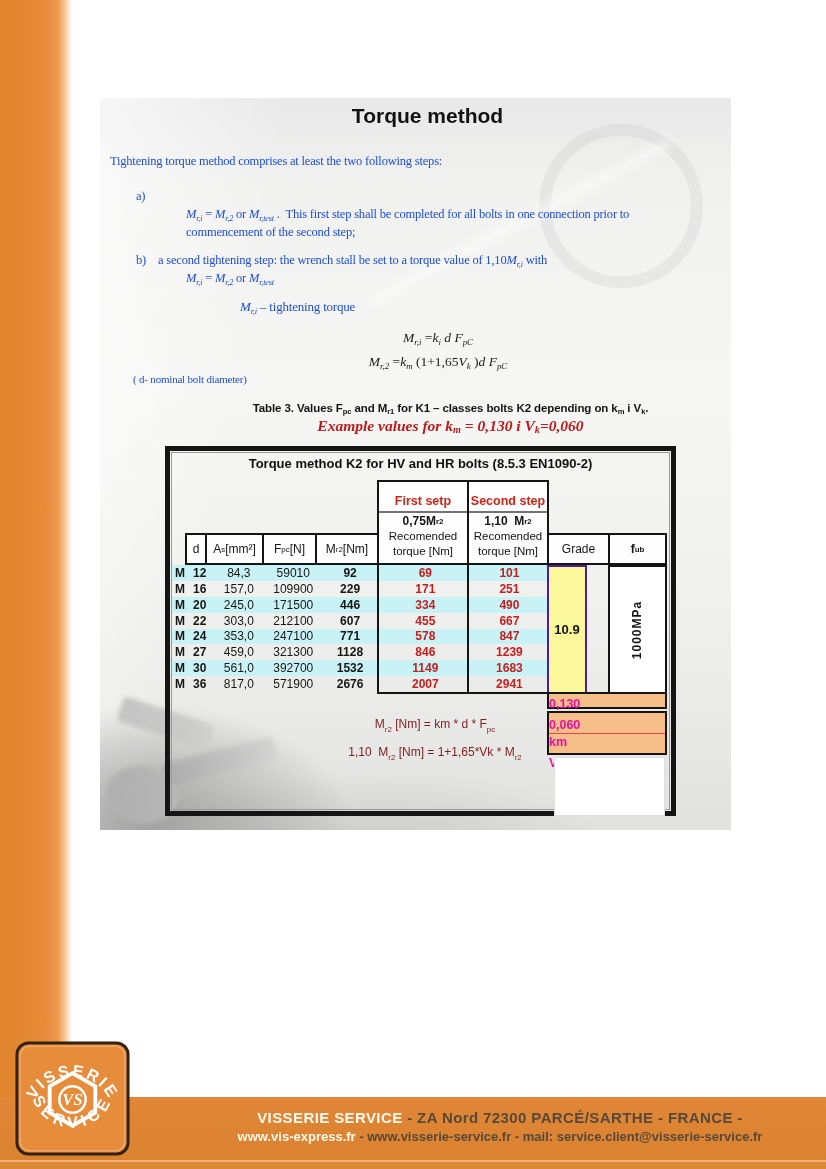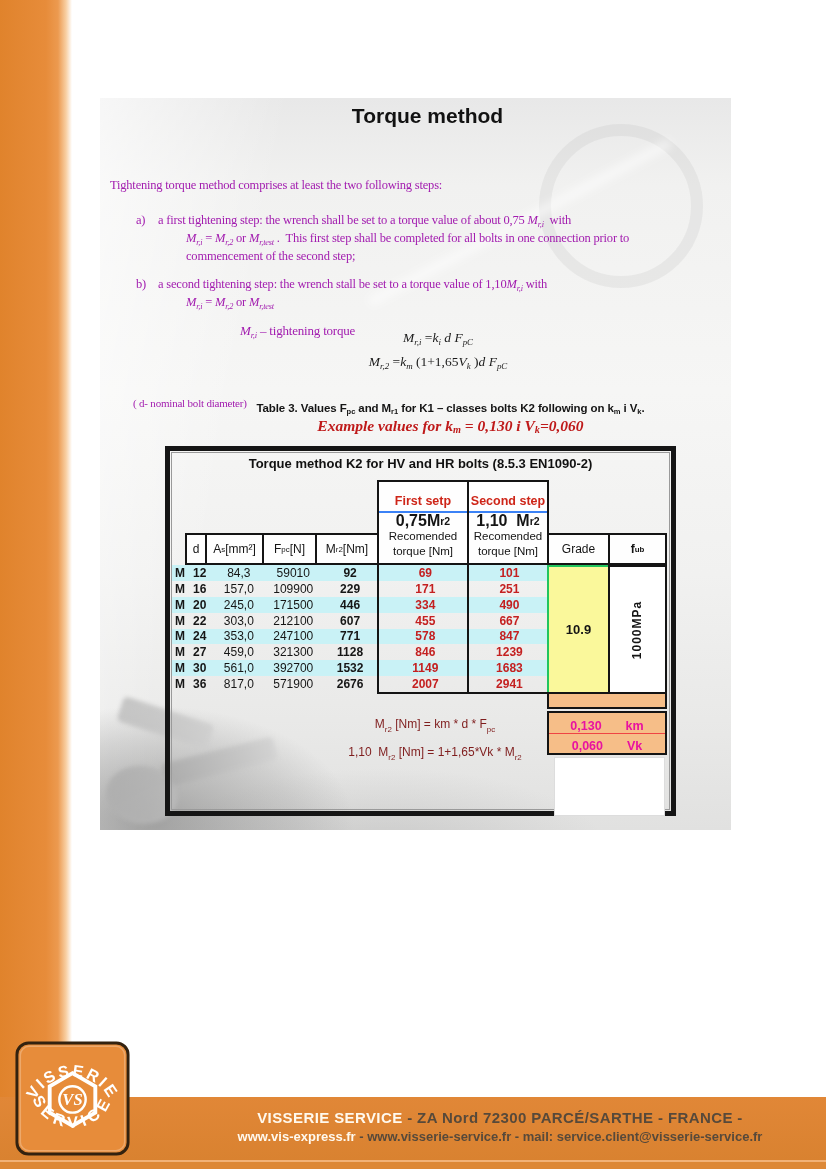--- a/index.html
+++ b/index.html
@@ -28,21 +28,21 @@
   .bolt3{left:6px;top:668px;width:72px;height:58px;transform:rotate(8deg);border-radius:50%;}
   .ring{position:absolute;right:28px;top:26px;width:140px;height:140px;border:12px solid rgba(160,160,160,.14);
         border-radius:50%;}
   .streak{position:absolute;left:250px;top:120px;width:340px;height:9px;background:rgba(255,255,255,.55);
         transform:rotate(-28deg);filter:blur(4px);}
 
   
   .doc-title{position:absolute;left:112px;top:104px;width:631px;text-align:center;
     font:bold 21px "Liberation Sans",sans-serif;color:#121212;}
   .serif-line{position:absolute;font-size:12.5px;letter-spacing:-0.2px;line-height:18px;
-    white-space:nowrap;color:#a21caf;margin-top:24px;}
+    white-space:nowrap;color:#1d4ed8;}
   .intro{left:110px;top:152px;}
   .lbl-a{left:136px;top:187px;} .a1{left:158px;top:187px;} .a2{left:186px;top:205px;} .a3{left:186px;top:223px;}
   .lbl-b{left:136px;top:251px;} .b1{left:158px;top:251px;} .b2{left:186px;top:269px;}
   .mri-def{left:240px;top:298px;font-size:13px;}
   .formulas{position:absolute;left:288px;top:328px;width:300px;text-align:center;
     font-size:13.5px;line-height:19px;font-family:"Liberation Serif",serif;}
   .dnote{left:133px;top:370px;font-size:11px;}
   .caption{position:absolute;left:195px;top:402px;width:511px;text-align:center;
     font:bold 11.5px "Liberation Sans",sans-serif;letter-spacing:-0.1px;color:#141414;}
   .example{position:absolute;left:195px;top:417px;width:511px;text-align:center;
@@ -63,51 +63,51 @@
     font:12px "Liberation Sans",sans-serif;color:#141414;text-align:center;}
   .h-d{left:15px;top:82px;width:22px;height:32px;}
   .h-as{left:35px;top:82px;width:59px;height:32px;}
   .h-fpc{left:92px;top:82px;width:55px;height:32px;}
   .h-mr2{left:145px;top:82px;width:64px;height:32px;}
   .h-grade{left:377px;top:82px;width:63px;height:32px;}
   .h-fub{left:438px;top:82px;width:59px;height:32px;}
   .stepbox{position:absolute;top:29px;height:85px;border:2px solid #141414;box-sizing:border-box;
     background:rgba(255,255,255,.88);font-family:"Liberation Sans",sans-serif;}
   .s-first{left:207px;width:92px;} .s-second{left:297px;width:82px;}
-  .step-label{height:31px;border-bottom:2px solid #3b82f6;box-sizing:border-box;
+  .step-label{height:31px;border-bottom:2px solid #737373;box-sizing:border-box;
     display:flex;align-items:flex-end;justify-content:center;padding-bottom:3px;
     font:bold 12.5px "Liberation Sans",sans-serif;color:#CE2518;}
-  .step-mult{height:16px;display:flex;align-items:center;justify-content:center;font-size:16px;color:#141414;}
+  .step-mult{height:16px;display:flex;align-items:center;justify-content:center;font-size:12px;color:#141414;}
   .step-rec{height:34px;text-align:center;font-size:11.5px;line-height:15px;color:#141414;}
   .tbody{position:absolute;left:2px;top:114px;width:377px;height:127px;display:flex;flex-direction:column;
     font:12px "Liberation Sans",sans-serif;color:#161616;}
   .trow{flex:1;display:flex;align-items:center;}
   .trow:nth-child(odd){background:#C9F2F6;}
   .c-m{width:14px;padding-left:3px;font-weight:bold;}
   .c-d{width:22px;text-align:center;font-weight:bold;}
   .c-as{width:57px;text-align:center;}
   .c-fpc{width:53px;text-align:center;}
   .c-mr2{width:62px;text-align:center;font-weight:bold;}
   .c-first{width:90px;text-align:center;color:#C42020;font-weight:bold;}
   .c-second{width:80px;text-align:center;color:#C42020;font-weight:bold;}
   .colband{position:absolute;top:114px;height:129px;box-sizing:border-box;pointer-events:none;
     border:2px solid #141414;border-top:none;background:transparent;}
   .cb-first{left:207px;width:92px;} .cb-second{left:297px;width:82px;}
-  .grade-cell{position:absolute;left:377px;top:114px;width:63px;height:129px;background:#FAF89B;
-    border:2px solid #22c55e;box-sizing:border-box;display:flex;align-items:center;justify-content:center;
+  .grade-cell{position:absolute;left:377px;top:114px;width:40px;height:129px;background:#FAF89B;
+    border:2px solid #4c1d95;box-sizing:border-box;display:flex;align-items:center;justify-content:center;
     font:bold 13px "Liberation Sans",sans-serif;color:#141414;}
   .fub-cell{position:absolute;left:438px;top:114px;width:59px;height:129px;background:#fff;
     border:2px solid #141414;box-sizing:border-box;display:flex;align-items:center;justify-content:center;}
   .fub-rot{transform:rotate(-90deg);font:bold 12px "Liberation Sans",sans-serif;letter-spacing:1px;
     white-space:nowrap;color:#141414;}
   .ostrip{position:absolute;left:377px;top:241px;width:120px;height:17px;background:#F6BE88;
     border:2px solid #141414;box-sizing:border-box;}
   .kmbox{position:absolute;left:377px;top:260px;width:120px;height:44px;background:#F6BE88;
     border:2px solid #141414;box-sizing:border-box;font:bold 12.5px "Liberation Sans",sans-serif;color:#E812A0;}
-  .kmrow{height:50%;display:flex;align-items:flex-end;justify-content:center;gap:24px;box-sizing:border-box;}
+  .kmrow{height:50%;display:flex;align-items:flex-start;justify-content:center;gap:24px;box-sizing:border-box;flex-direction:column;}
   .kmrow+.kmrow{border-top:1px solid #ef4444;}
   .wbox{position:absolute;left:384px;top:306px;width:109px;height:57px;background:#fff;border:1px solid #ddd;}
   .tform{position:absolute;left:100px;top:262px;width:330px;text-align:center;
     font:12px "Liberation Sans",sans-serif;color:#7f1d1d;line-height:22px;}
 
   
   .f-text{position:absolute;left:170px;top:1107px;width:660px;text-align:center;
     font-family:"Liberation Sans",sans-serif;font-weight:bold;color:#57493A;}
   .f-text .l1{font-size:15px;letter-spacing:.4px;line-height:21px;}
   .f-text .l2{font-size:13px;line-height:18px;}
@@ -125,38 +125,37 @@
     <div class="streak"></div>
     <div class="bolt bolt1"></div>
     <div class="bolt bolt2"></div>
     <div class="bolt bolt3"></div>
   </div>
 
   <div class="doc-title">Torque method</div>
   <div class="serif-line intro">Tightening torque method comprises at least the two following steps:</div>
 
   <div class="serif-line lbl-a">a)</div>
-  <div class="serif-line a1"><span>a first tightening step: the wrench shall be set to a torque value of about 0,75 </span><span class="f-i">M</span><span class="f-i f-s">r,i</span><span> &nbsp;with</span></div>
   <div class="serif-line a2"><span class="f-i">M</span><span class="f-i f-s">r,i</span><span> = </span><span class="f-i">M</span><span class="f-i f-s">r,2</span><span> or </span><span class="f-i">M</span><span class="f-i f-s">r,test</span><span> . &nbsp;This first step shall be completed for all bolts in one connection prior to</span></div>
   <div class="serif-line a3">commencement of the second step;</div>
 
   <div class="serif-line lbl-b">b)</div>
   <div class="serif-line b1"><span>a second tightening step: the wrench stall be set to a torque value of 1,10</span><span class="f-i">M</span><span class="f-i f-s">r,i</span><span> with</span></div>
   <div class="serif-line b2"><span class="f-i">M</span><span class="f-i f-s">r,i</span><span> = </span><span class="f-i">M</span><span class="f-i f-s">r,2</span><span> or </span><span class="f-i">M</span><span class="f-i f-s">r,test</span></div>
 
   <div class="serif-line mri-def"><span class="f-i">M</span><span class="f-i f-s">r,i</span><span> – tightening torque</span></div>
 
   <div class="formulas">
     <div><span class="f-i">M</span><span class="f-i f-s">r,i</span><span> =</span><span class="f-i">k</span><span class="f-i f-s">i</span><span class="f-i"> d F</span><span class="f-i f-s">pC</span></div>
     <div><span class="f-i">M</span><span class="f-i f-s">r,2</span><span> =</span><span class="f-i">k</span><span class="f-i f-s">m</span><span> (1+1,65</span><span class="f-i">V</span><span class="f-i f-s">k</span><span> )</span><span class="f-i">d F</span><span class="f-i f-s">pC</span></div>
   </div>
 
   <div class="serif-line dnote">( d- nominal bolt diameter)</div>
 
-  <div class="caption"><span>Table 3. Values F</span><span class="f-s">pc</span><span> and M</span><span class="f-s">r1</span><span> for K1 – classes bolts K2 following on k</span><span class="f-s">m</span><span> i V</span><span class="f-s">k</span><span>.</span></div>
+  <div class="caption"><span>Table 3. Values F</span><span class="f-s">pc</span><span> and M</span><span class="f-s">r1</span><span> for K1 – classes bolts K2 depending on k</span><span class="f-s">m</span><span> i V</span><span class="f-s">k</span><span>.</span></div>
   <div class="example"><span>Example values for k</span><span class="f-s">m</span><span> = 0,130 i V</span><span class="f-s">k</span><span>=0,060</span></div>
 
   <div class="tframe">
     <div class="inner-line"></div>
     <div class="t-title">Torque method K2 for HV and HR bolts (8.5.3 EN1090-2)</div>
 
     <div class="stepbox s-first">
       <div class="step-label">First setp</div>
       <div class="step-mult">
           <span class="f-b">0,75M</span>

